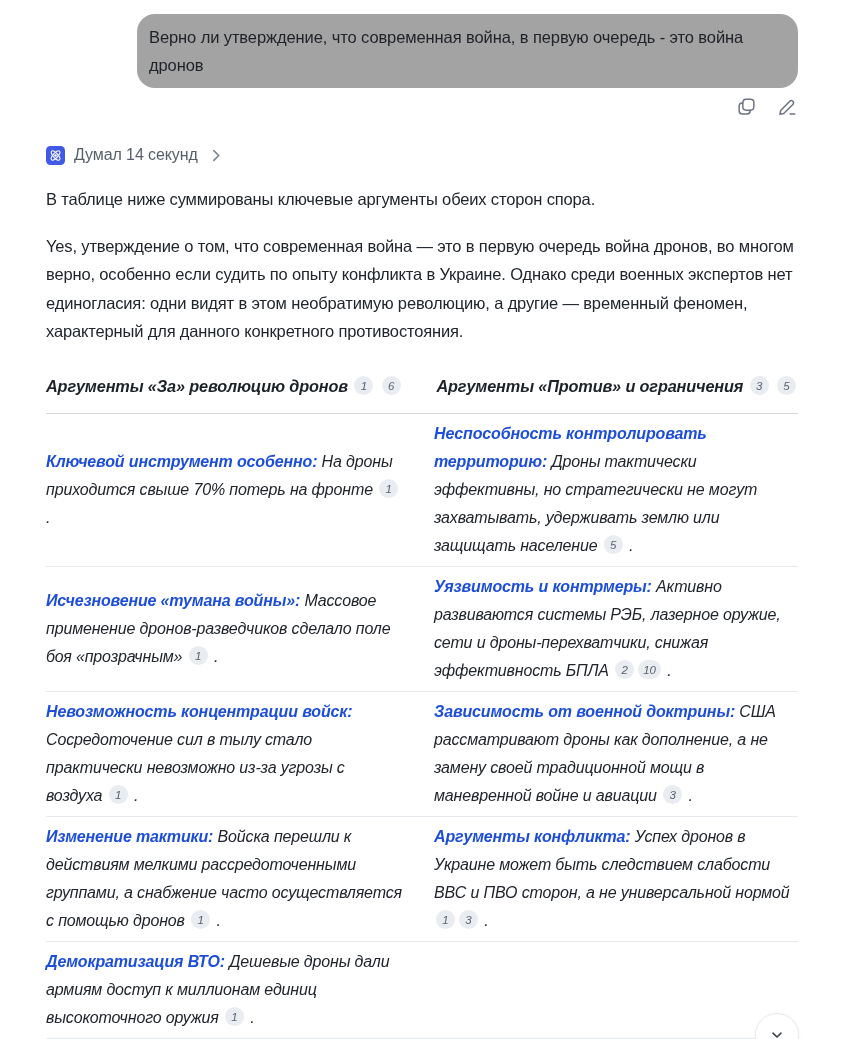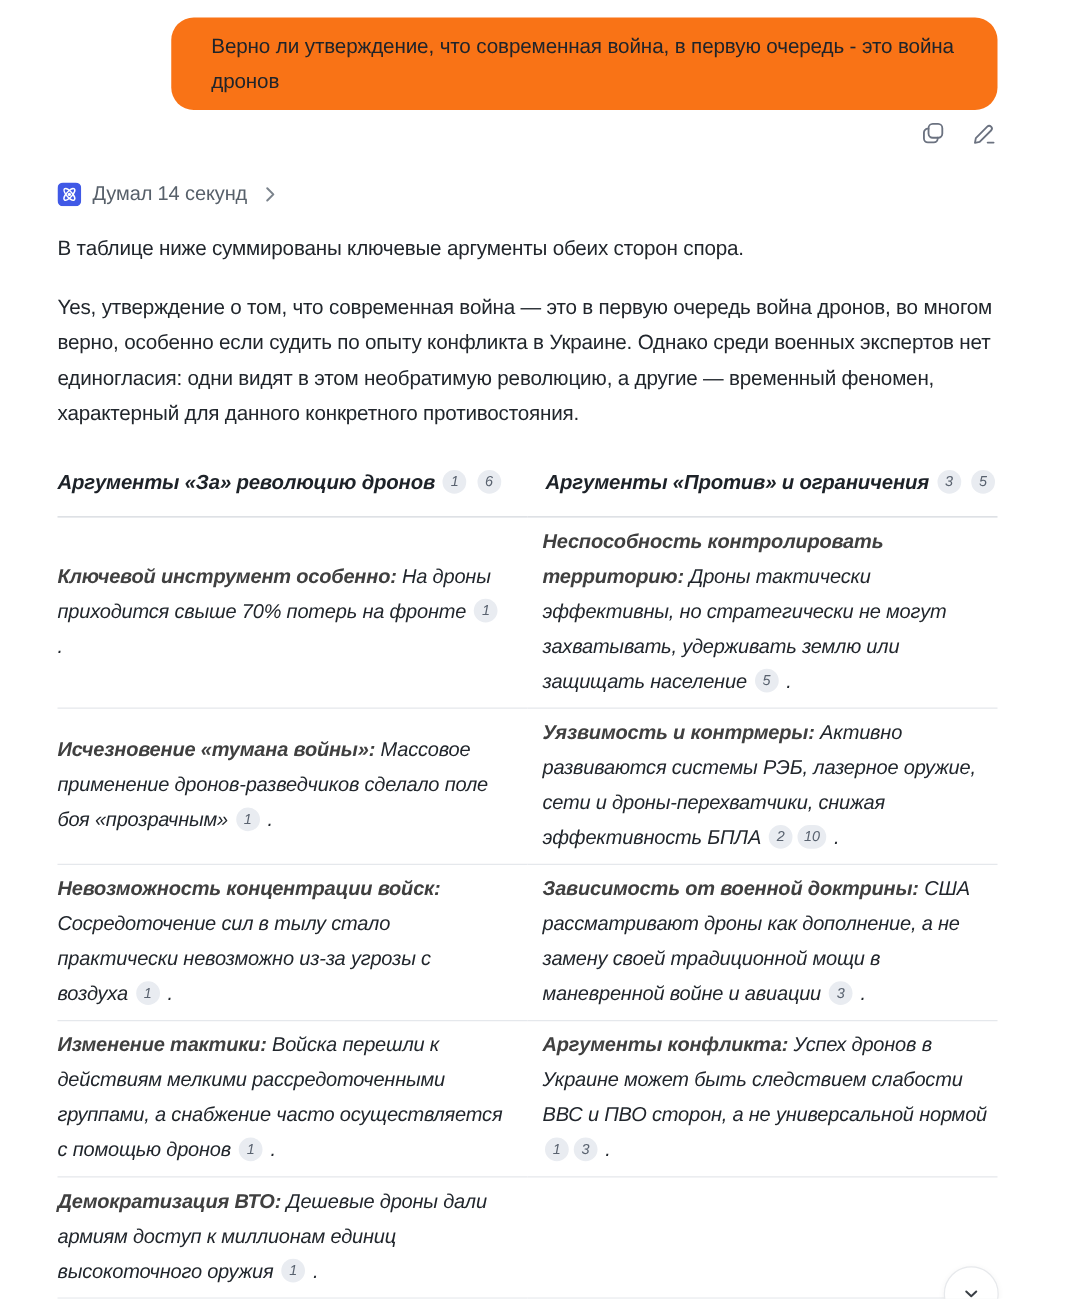--- a/index.html
+++ b/index.html
@@ -1,44 +1,44 @@
 <!DOCTYPE html>
 <html lang="ru"><head>
 <meta charset="utf-8">
 <style>
   html,body{margin:0;padding:0;background:#ffffff;}
   body{width:864px;height:1039px;overflow:hidden;font-family:"Liberation Sans",sans-serif;color:#21262c;}
   .page{position:relative;width:864px;height:1039px;}
   .content{padding:0 66px 0 46px;}
 
   
-  .user-bubble{margin:14px 0 0 91px;background:#f97316;border-radius:18px;padding:9px 32px;
+  .user-bubble{margin:14px 0 0 91px;background:#a3a3a3;border-radius:18px;padding:9px 12px;
     font-size:16.5px;line-height:28px;color:#20242a;letter-spacing:-0.1px;}
 
   
   .msg-actions{display:flex;justify-content:flex-end;gap:20px;margin-top:9px;height:22px;}
   .icon-btn{background:none;border:none;padding:0;cursor:pointer;display:flex;align-items:center;}
 
   
-  .thought-row{display:flex;align-items:center;gap:9px;margin-top:27px;cursor:pointer;}
+  .thought-row{display:flex;gap:9px;margin-top:27px;cursor:pointer;}
   .thought-label{font-size:16px;color:#57606a;letter-spacing:-0.1px;}
   .thought-chevron{display:flex;align-items:center;margin-left:4px;}
 
   
   .para{margin:18px 0 0 0;font-size:16.5px;line-height:28.5px;letter-spacing:-0.15px;color:#21262c;}
   .para.second{margin-top:20px;}
 
   
   table.args{width:100%;border-collapse:collapse;margin-top:26px;font-size:16px;line-height:28px;letter-spacing:-0.15px;font-style:italic;}
   table.args th{text-align:left;font-weight:700;font-size:16.3px;color:#1d2228;vertical-align:bottom;
     padding:0 18px 13px 0;border-bottom:1px solid #d4d8dd;}
   table.args th:last-child{padding-left:12px;padding-right:0;text-align:right;}
   table.args td{width:50%;vertical-align:middle;padding:6px 18px 6px 0;border-bottom:1px solid #e5e8ec;color:#21262c;}
   table.args td:last-child{padding-left:12px;padding-right:0;}
-  table.args strong{font-weight:700;color:#404040;}
+  table.args strong{font-weight:700;color:#1d4ed8;}
 
   .cite{display:inline-flex;align-items:center;justify-content:center;min-width:19px;height:19px;
     padding:0 5px;box-sizing:border-box;border-radius:10px;background:#e9ecf1;color:#59626f;
     font-size:11.5px;font-weight:500;letter-spacing:0;vertical-align:2px;margin:0 2px;cursor:pointer;}
 
   
   .scroll-btn{position:absolute;left:755px;top:999px;width:44px;height:44px;border-radius:50%;
     background:#ffffff;border:1px solid #e7e9ec;box-shadow:0 1px 5px rgba(0,0,0,0.05);
     display:flex;align-items:center;justify-content:center;cursor:pointer;}
 </style>

